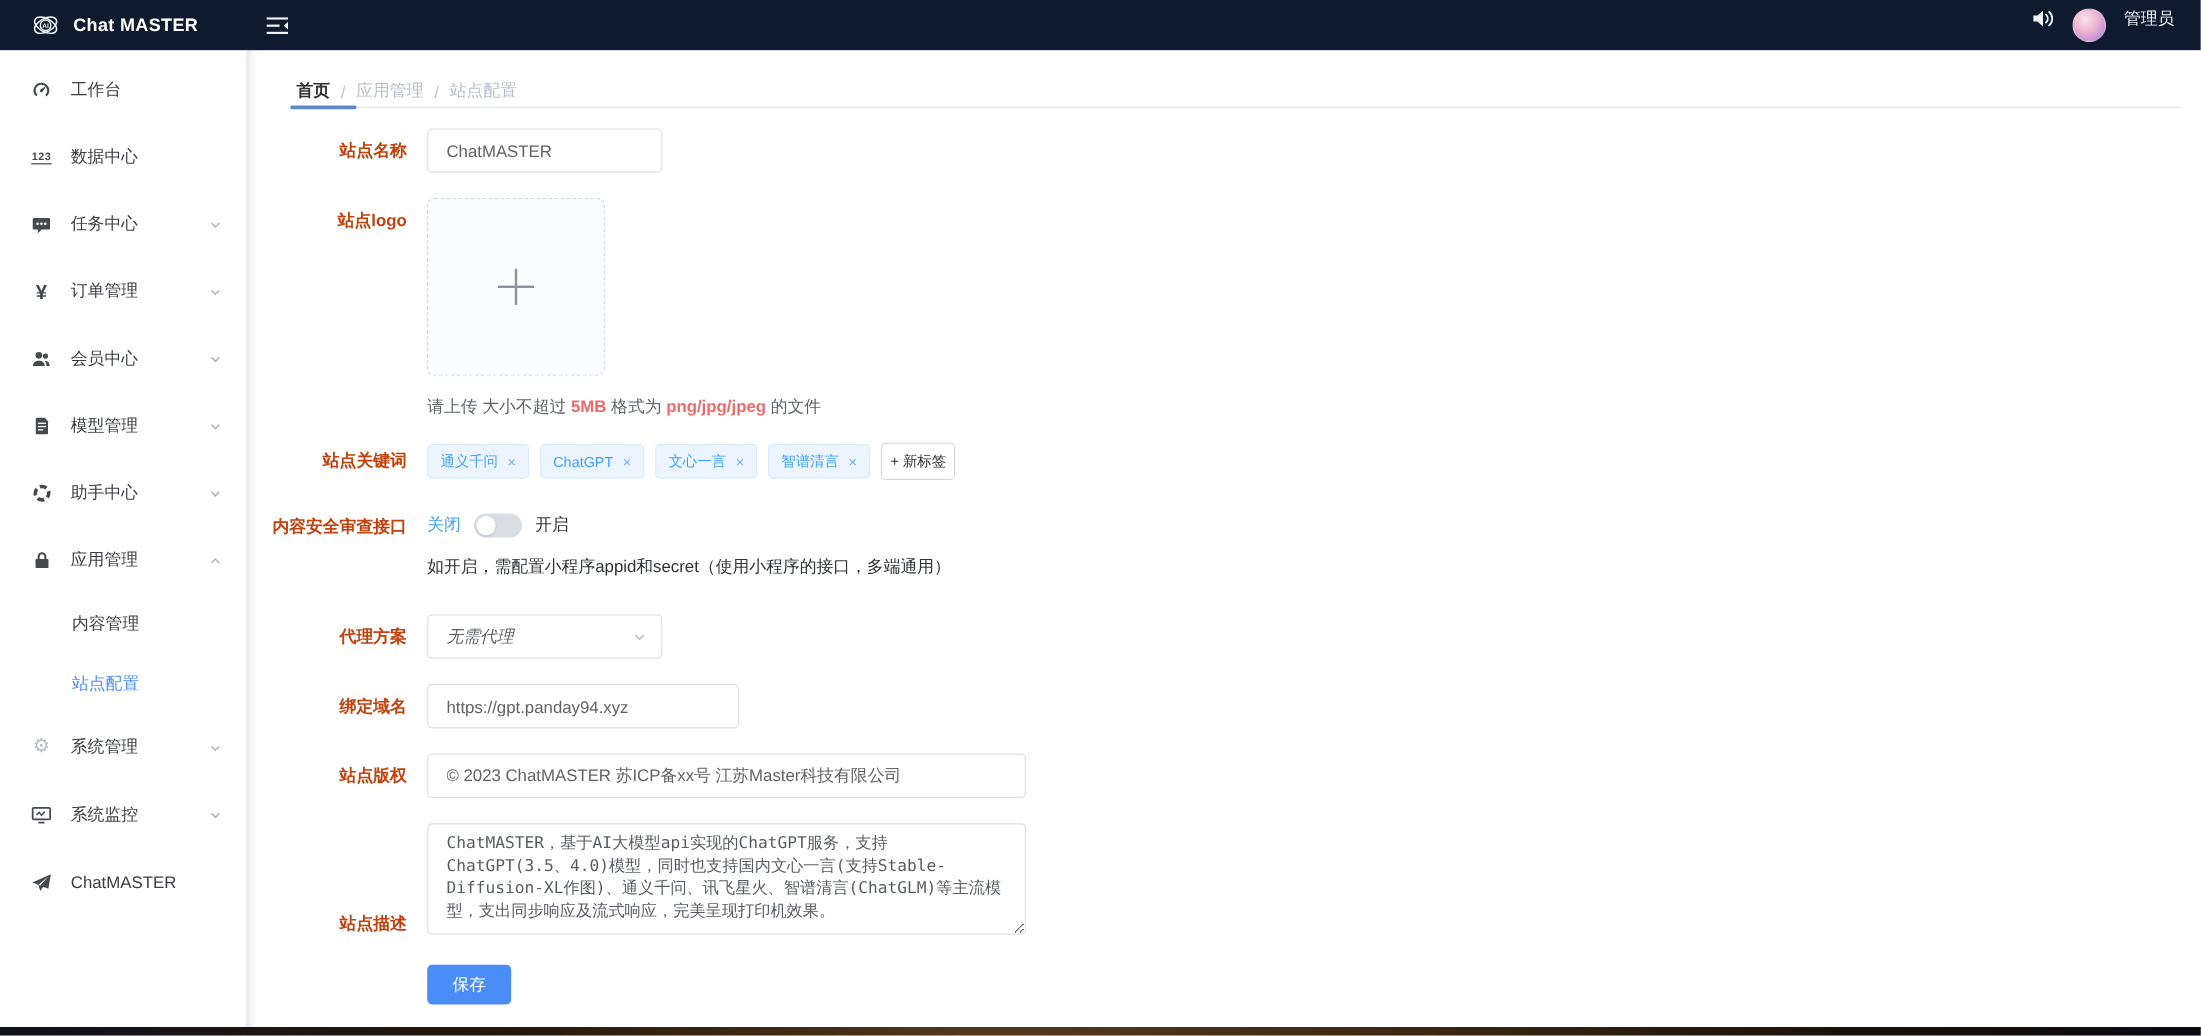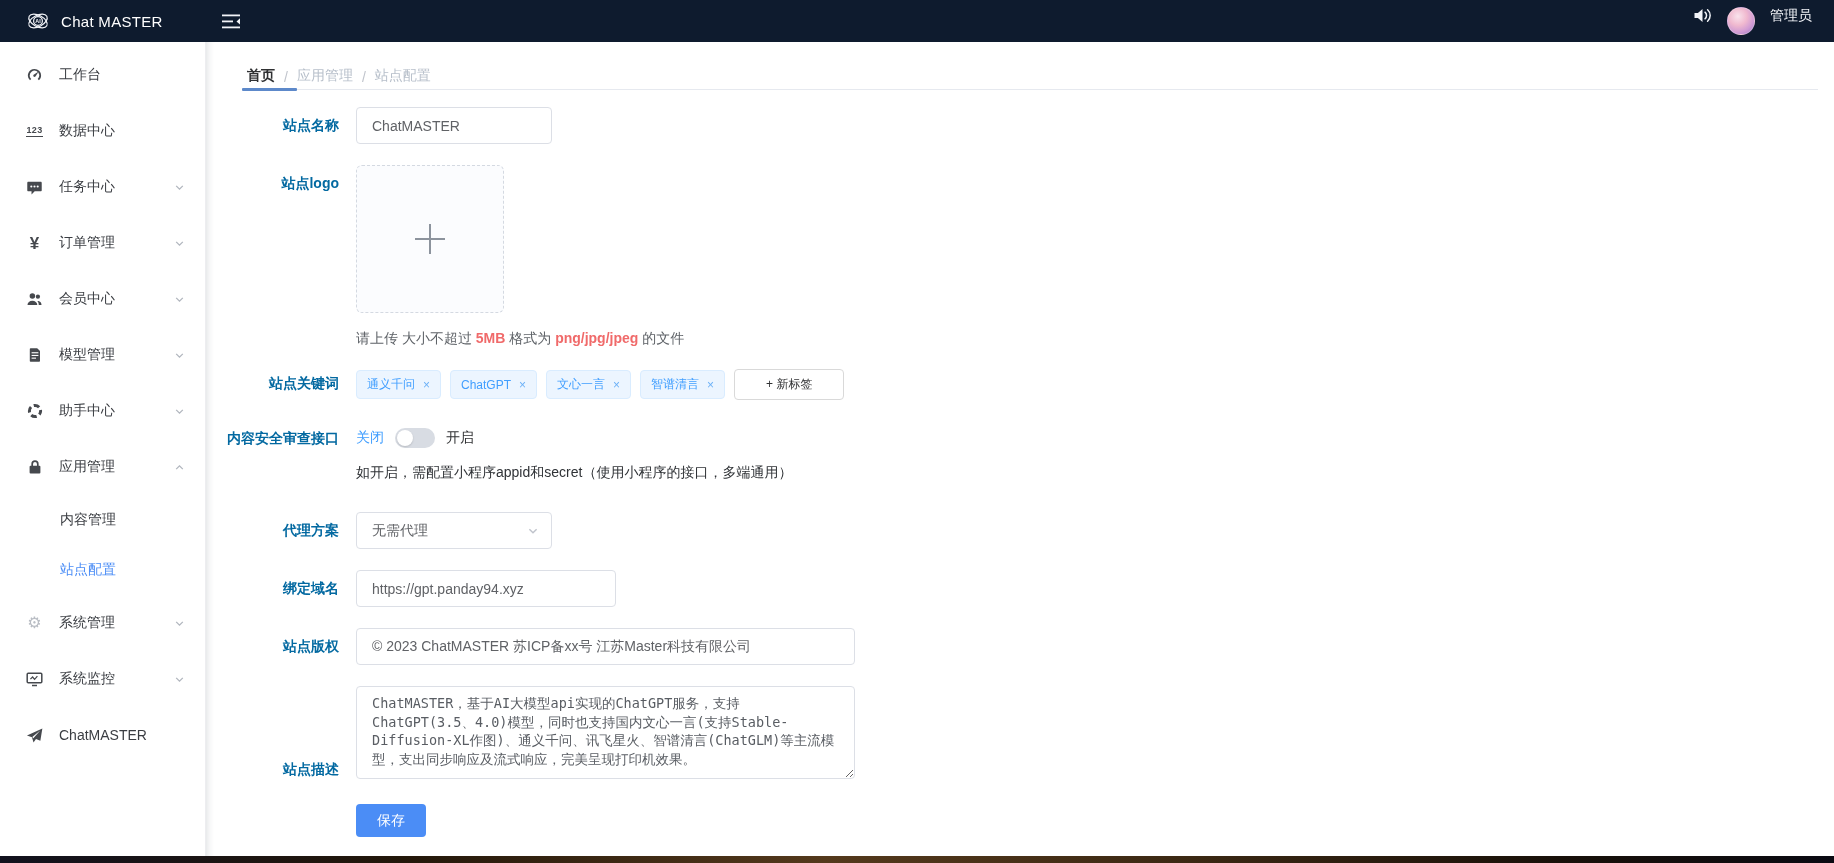--- a/index.html
+++ b/index.html
@@ -1,21 +1,21 @@
 <!DOCTYPE html>
 <html><head>
 <meta charset="utf-8">
 <style>
   * { margin:0; padding:0; box-sizing:border-box; }
   html,body { width:1834px; height:863px; overflow:hidden; font-family:"Liberation Sans",sans-serif; background:#fff; }
 
   
   .navbar { height:42px; background:#0e1b2e; display:flex; align-items:center; color:#fff; padding:0 22px 0 26px; }
   .brand { display:flex; align-items:center; gap:11px; width:178px; }
-  .brand-title { font-size:15px; font-weight:400; letter-spacing:.3px; white-space:nowrap; }
+  .brand-title { font-size:15px; font-weight:700; letter-spacing:.3px; white-space:nowrap; }
   .collapse-btn { margin-left:18px; display:flex; align-items:center; cursor:pointer; }
   .nav-spacer { flex:1; }
   .nav-right { display:flex; align-items:flex-start; gap:15px; }
   .avatar { width:28px; height:28px; border-radius:50%;
     background:radial-gradient(circle at 38% 32%, #f9e3ec 0%, #f0b9cf 38%, #cf9ad4 68%, #8f74bd 100%);
     border:1px solid rgba(255,255,255,.25); }
   .nav-user { font-size:14px; color:#f2f4f8; }
 
   
   .page-body { display:flex; height:821px; }
@@ -38,49 +38,49 @@
   .breadcrumb { height:43px; display:flex; align-items:flex-end; padding-left:41px; font-size:14px; }
   .bc-home { color:#303133; font-weight:600; cursor:pointer; }
   .bc-sep { color:#c0c4cc; margin:0 9px; }
   .bc-link { color:#b7bfca; cursor:pointer; }
   .tabbar { margin:0 16px 0 36px; height:5px; border-bottom:1px solid #e6e9ef; position:relative; }
   .tab-underline { position:absolute; left:0; bottom:-2px; width:55px; height:3px; background:#5d89ca; border-radius:1px; cursor:pointer; }
 
   
   .form { padding-top:17px; }
   .frow { display:flex; margin-bottom:21px; }
-  .flabel { width:150px; flex:none; text-align:right; padding-right:17px; font-size:14px; font-weight:600; color:#0369a1; line-height:37px; white-space:nowrap; }
+  .flabel { width:150px; flex:none; text-align:right; padding-right:17px; font-size:14px; font-weight:600; color:#c2410c; line-height:37px; white-space:nowrap; }
   .flabel.top { line-height:20px; padding-top:8px; }
   .flabel.mid28 { line-height:29px; }
   .flabel.mid24 { line-height:24px; }
   .tinput { height:37px; border:1px solid #dcdfe6; border-radius:4px; padding:0 15px; font-size:14px; color:#606266; font-family:"Liberation Sans",sans-serif; outline:none; background:#fff; }
   .w-sm { width:196px; } .w-md { width:260px; } .w-lg { width:499px; }
 
   .upload-box { width:148px; height:148px; border:1px dashed #d4d9e1; border-radius:6px; background:#fbfcfe; display:flex; align-items:center; justify-content:center; cursor:pointer; }
   .plus { position:relative; width:30px; height:30px; }
   .plus:before, .plus:after { content:""; position:absolute; background:#8c939d; }
   .plus:before { left:14px; top:0; width:2px; height:30px; }
   .plus:after { left:0; top:14px; width:30px; height:2px; }
   .upload-hint { margin-top:17px; font-size:14px; color:#5f6368; }
   .hint-red { color:#f06a6a; font-weight:700; }
 
   .tags-wrap { display:flex; align-items:center; }
   .tag { display:inline-flex; align-items:center; height:29px; padding:0 10px; background:#ecf5ff; border:1px solid #d9ecff; border-radius:4px; color:#409eff; font-size:12px; margin-right:9px; }
   .tag .x { margin-left:8px; cursor:pointer; font-size:12px; color:#6cb1f7; line-height:1; }
-  .add-tag { height:31px; padding:0 31px; background:#fff; border:1px solid #d9d9d9; border-radius:4px; font-size:12px; color:#303133; cursor:pointer; font-family:"Liberation Sans",sans-serif; }
+  .add-tag { height:31px; padding:0 7px; background:#fff; border:1px solid #d9d9d9; border-radius:4px; font-size:12px; color:#303133; cursor:pointer; font-family:"Liberation Sans",sans-serif; }
 
   .toggle-row { display:flex; align-items:center; height:24px; }
   .tg-off { color:#409eff; font-size:14px; }
   .tg-on { color:#303133; font-size:14px; }
   .switch { width:40px; height:20px; background:#d8dce3; border-radius:10px; margin:0 11px; position:relative; cursor:pointer; }
   .switch .knob { position:absolute; left:2px; top:2px; width:16px; height:16px; border-radius:50%; background:#fff; box-shadow:0 1px 2px rgba(0,0,0,.15); }
   .audit-note { font-size:14px; color:#2f3236; line-height:20px; margin-top:-5px; }
 
   .select-box { width:196px; height:37px; border:1px solid #dcdfe6; border-radius:4px; display:flex; align-items:center; padding:0 12px 0 15px; font-size:14px; color:#606266; cursor:pointer; background:#fff; }
-  .select-box .sv { flex:1; }
+  .select-box .sv { flex:1;font-style:italic; }
 
   .tarea { width:499px; height:93px; border:1px solid #dcdfe6; border-radius:4px; padding:7px 15px; font-size:13.5px; line-height:18.5px; color:#595d63; font-family:"DejaVu Sans Mono",monospace; resize:vertical; outline:none; }
   .save-row { margin-top:25px; margin-bottom:0; }
   .save-btn { width:70px; height:33px; background:#4b8df6; border:none; border-radius:4px; color:#fff; font-size:14px; cursor:pointer; font-family:"Liberation Sans",sans-serif; }
 
   .bottom-strip { position:fixed; left:0; bottom:0; width:1834px; height:7px;
     background:linear-gradient(90deg,#11111d 0%,#23170a 22%,#54391c 45%,#3b2813 65%,#181009 85%,#0a0a12 100%); }
   svg { display:block; }
 </style>
 </head>

